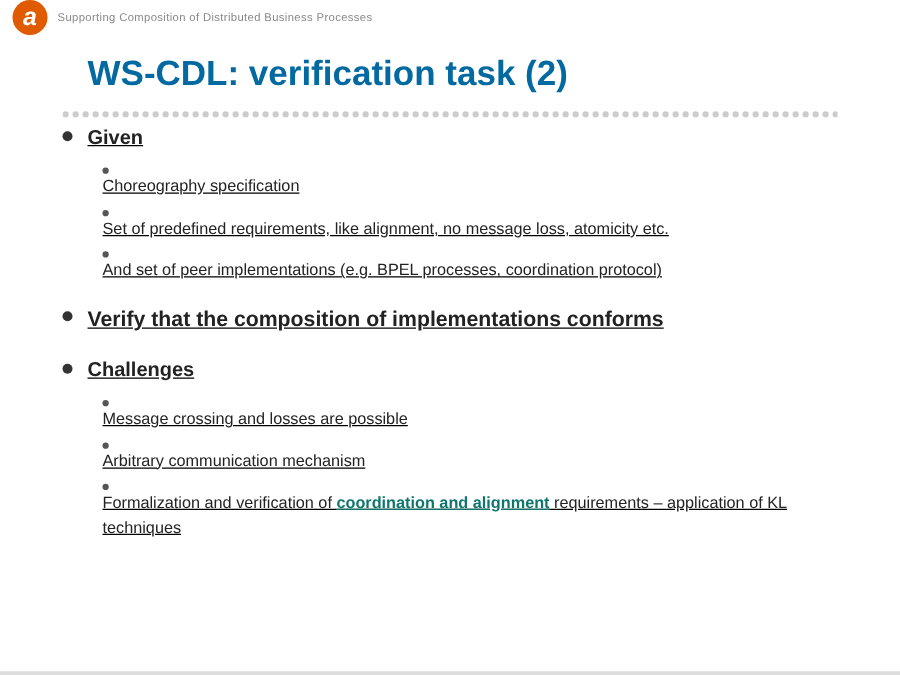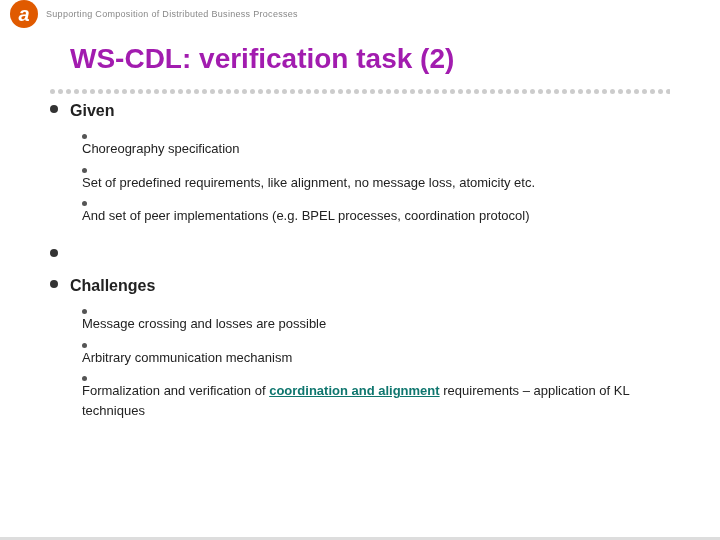--- a/index.html
+++ b/index.html
@@ -53,21 +53,21 @@
       left: 0; right: 0;
       height: 62px;
       display: flex;
       align-items: center;
       padding: 0 50px 0 70px;
     }
 
     .slide-title {
       font-size: 28px;
       font-weight: bold;
-      color: #a21caf;
+      color: #0369a1;
       white-space: nowrap;
     }
 
     
     .dotted-line {
       position: absolute;
       top: 88px;
       left: 50px;
       right: 50px;
       height: 6px;
@@ -85,20 +85,21 @@
       flex-shrink: 0;
     }
 
     
     .content {
       position: absolute;
       top: 100px;
       left: 50px;
       right: 50px;
       bottom: 30px;
+      text-decoration: underline;
     }
 
     
     .section {
       margin-bottom: 18px;
     }
 
     .main-bullet-row {
       display: flex;
       align-items: flex-start;
@@ -283,20 +284,21 @@
       <div class="sub-bullet-row">
         <div class="sub-bullet-dot"></div>
         <span class="sub-bullet-text">And set of peer implementations (e.g. BPEL processes, coordination protocol)</span>
       </div>
     </div>
   </div>
 
   <div class="section">
     <div class="main-bullet-row">
       <div class="bullet-dot"></div>
+      <span class="main-bullet-text large">Verify that the composition of implementations conforms</span>
     </div>
   </div>
 
   <div class="section">
     <div class="main-bullet-row">
       <div class="bullet-dot"></div>
       <span class="main-bullet-text">Challenges</span>
     </div>
     <div class="sub-bullets">
       <div class="sub-bullet-row">

